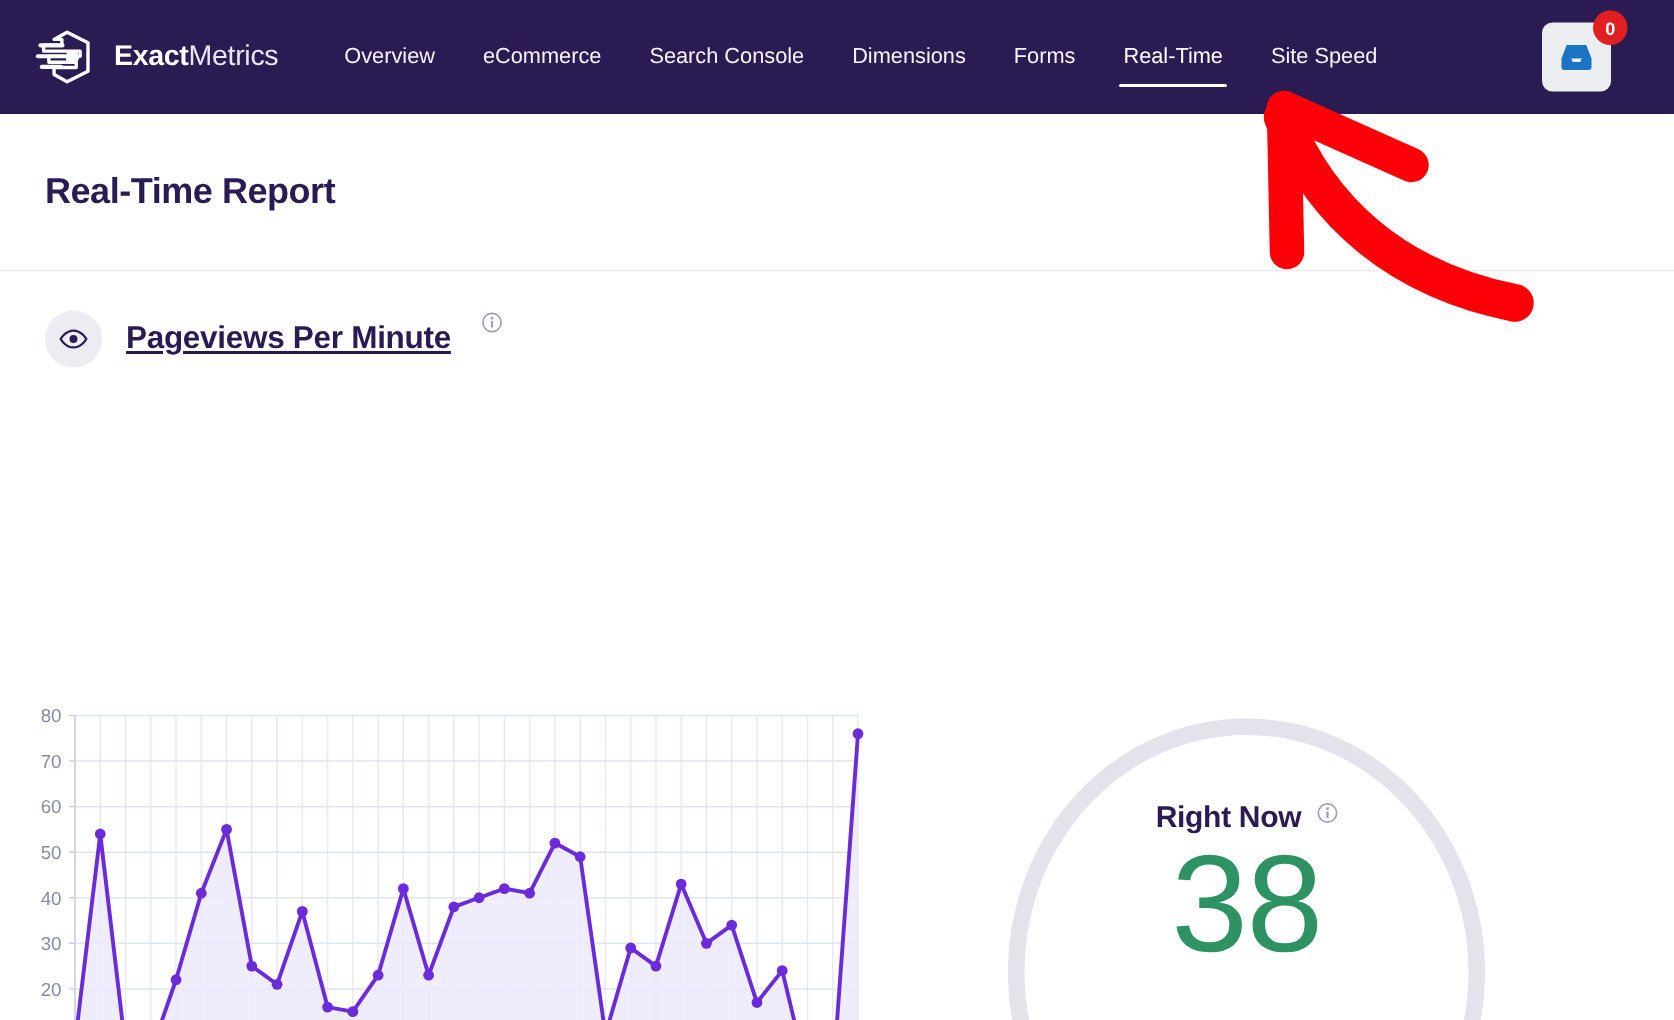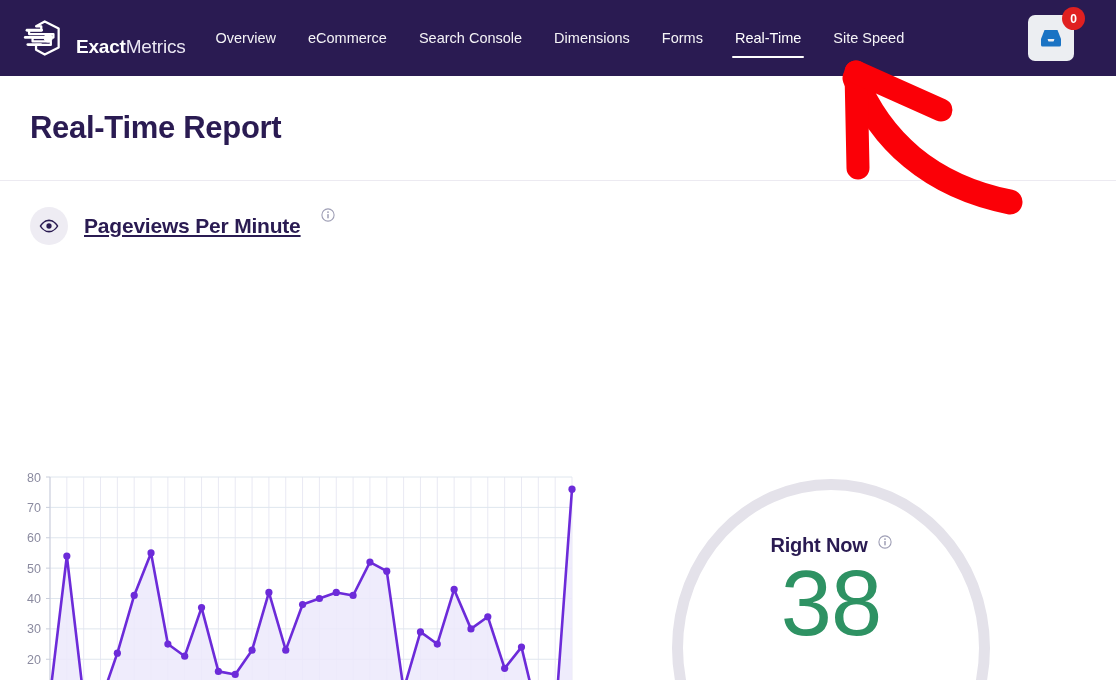--- a/index.html
+++ b/index.html
@@ -16,23 +16,23 @@
     position: relative;
     height: 76px;
     background: #2a1b52;
     display: flex;
     align-items: center;
     padding: 0 18px 0 22px;
     overflow: visible;
   }
   .brand {
     display: flex;
-    align-items: flex-end;
+    align-items: center;
     gap: 12px;
-    margin-right: 14px;
+    margin-right: 28px;
   }
   .brand-mark { width: 42px; height: 40px; display: block; flex: none; }
   .brand-text {
     font-size: 19px;
     color: #ffffff;
     letter-spacing: -0.2px;
     white-space: nowrap;
   }
   .brand-text b { font-weight: 700; }
   .brand-text span { font-weight: 400; color: #e9e6f2; }
@@ -100,21 +100,21 @@
   
   .page-header {
     height: 105px;
     display: flex;
     align-items: center;
     padding-left: 30px;
     border-bottom: 1px solid #eceaf1;
     background: #fff;
   }
   .page-title {
-    font-size: 31px;
+    font-size: 24px;
     font-weight: 700;
     color: #2a1b52;
     letter-spacing: -0.3px;
   }
 
   
   .content {
     position: relative;
     padding: 0;
     background: #fff;

